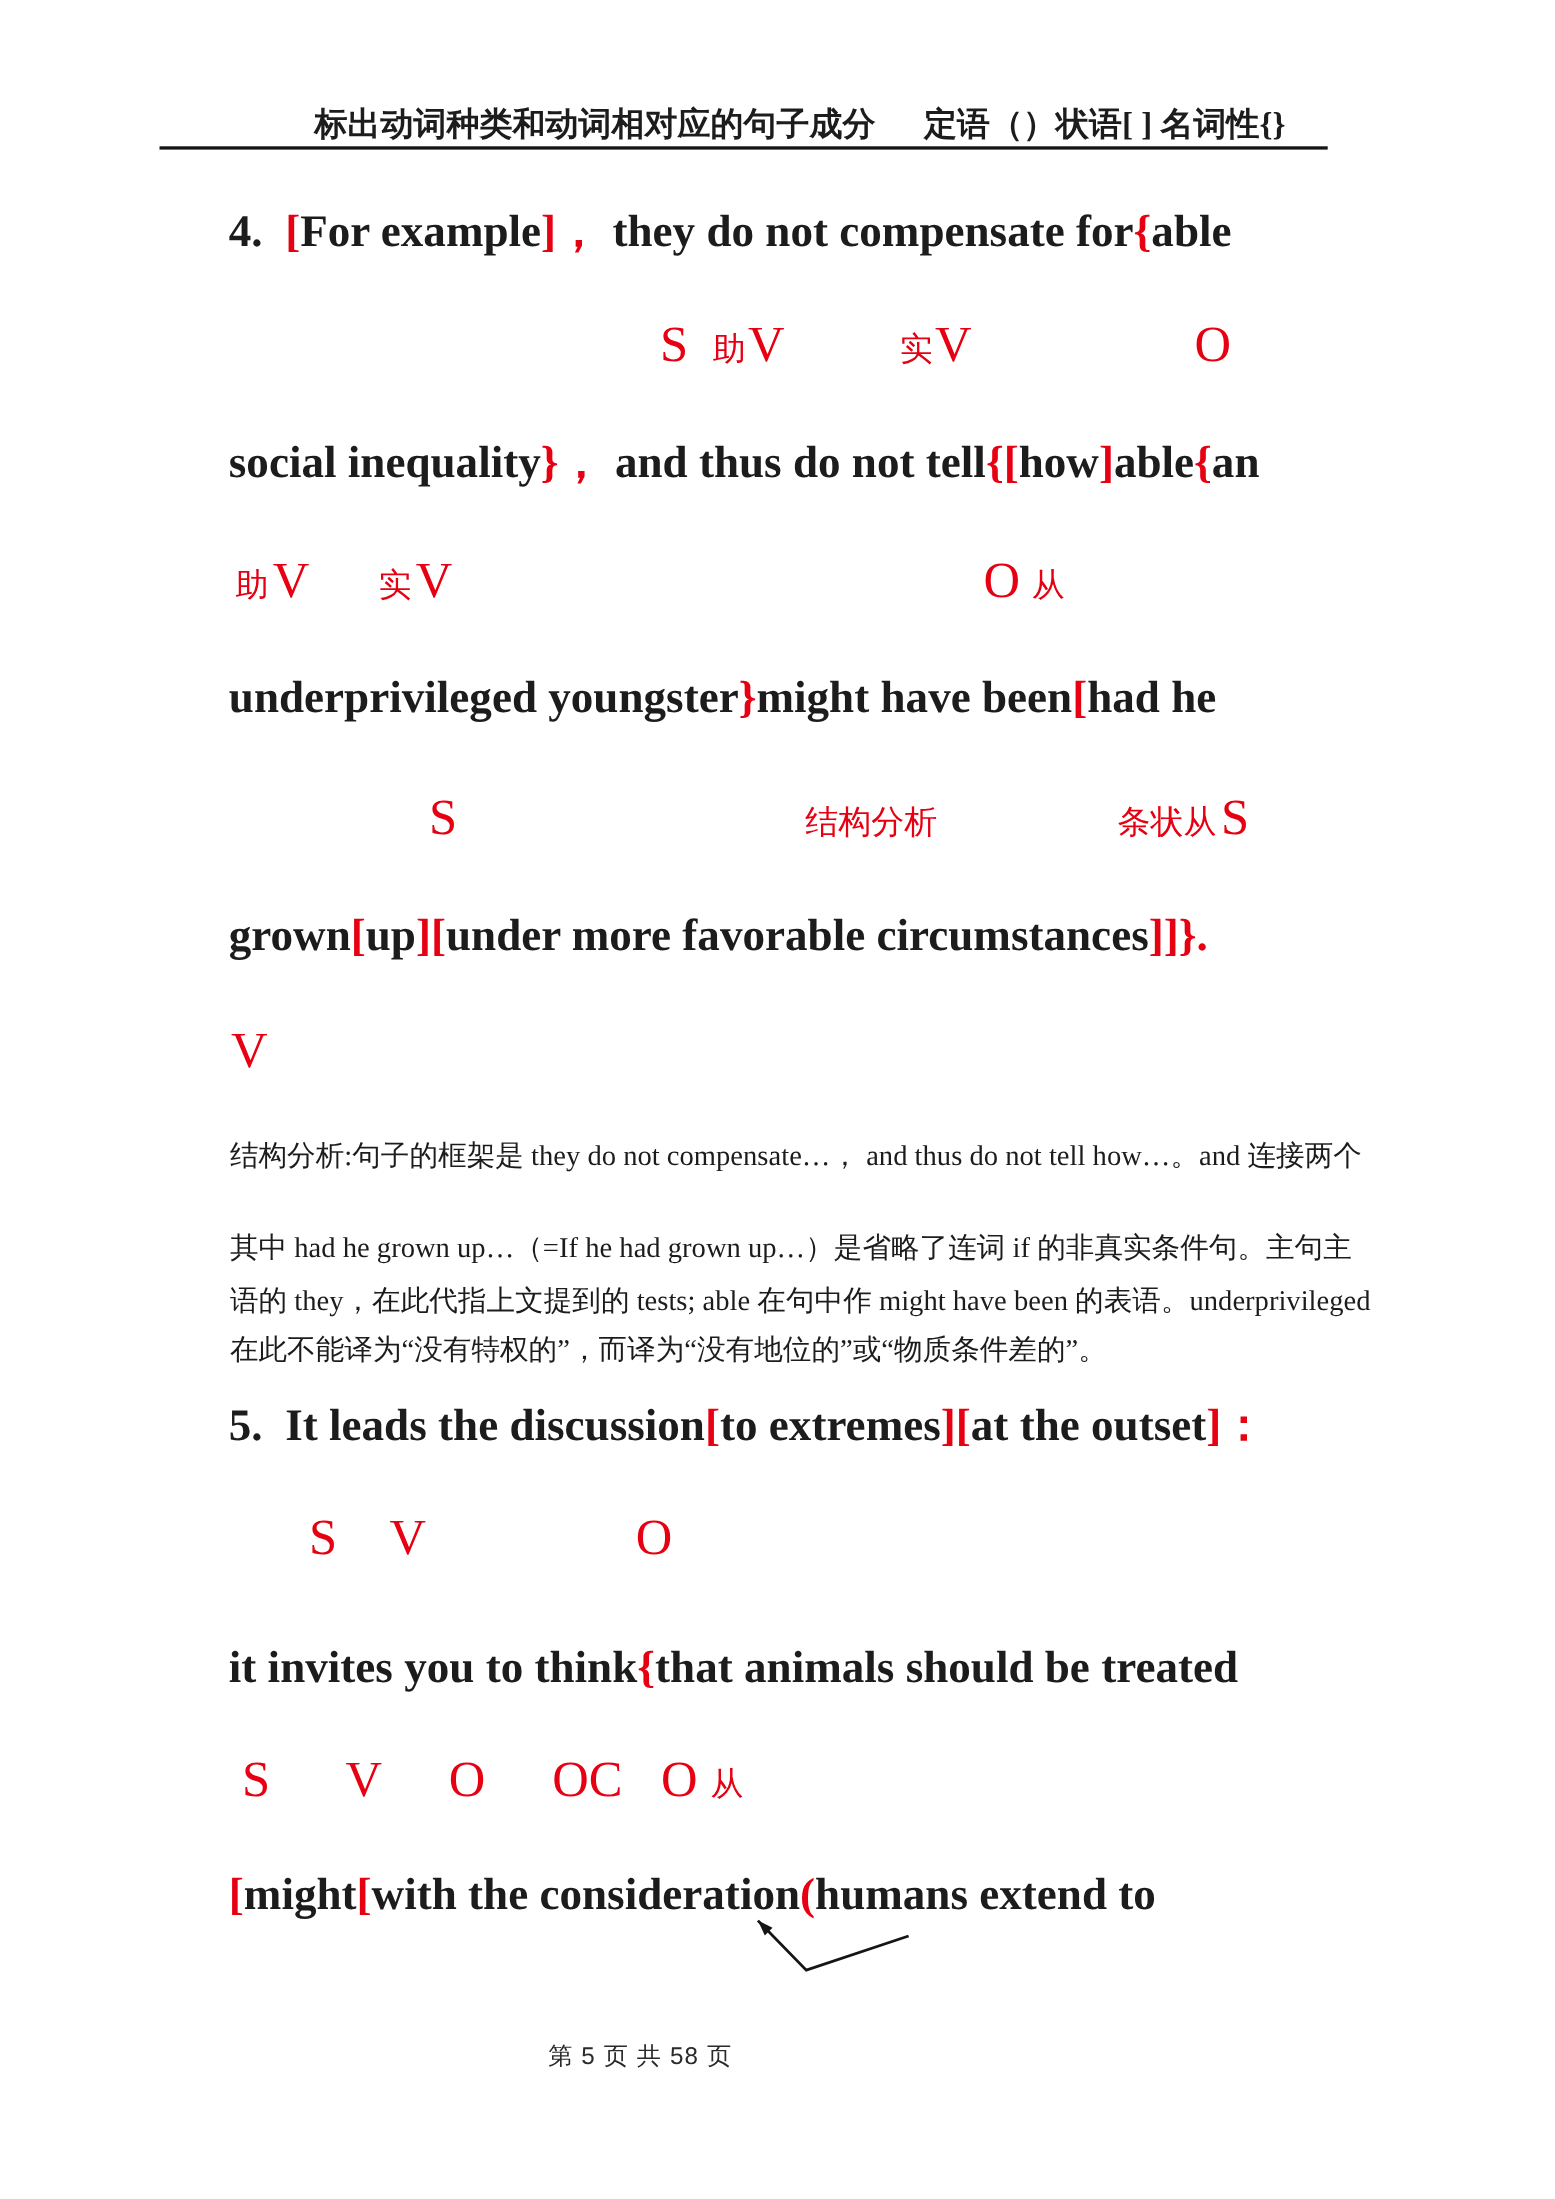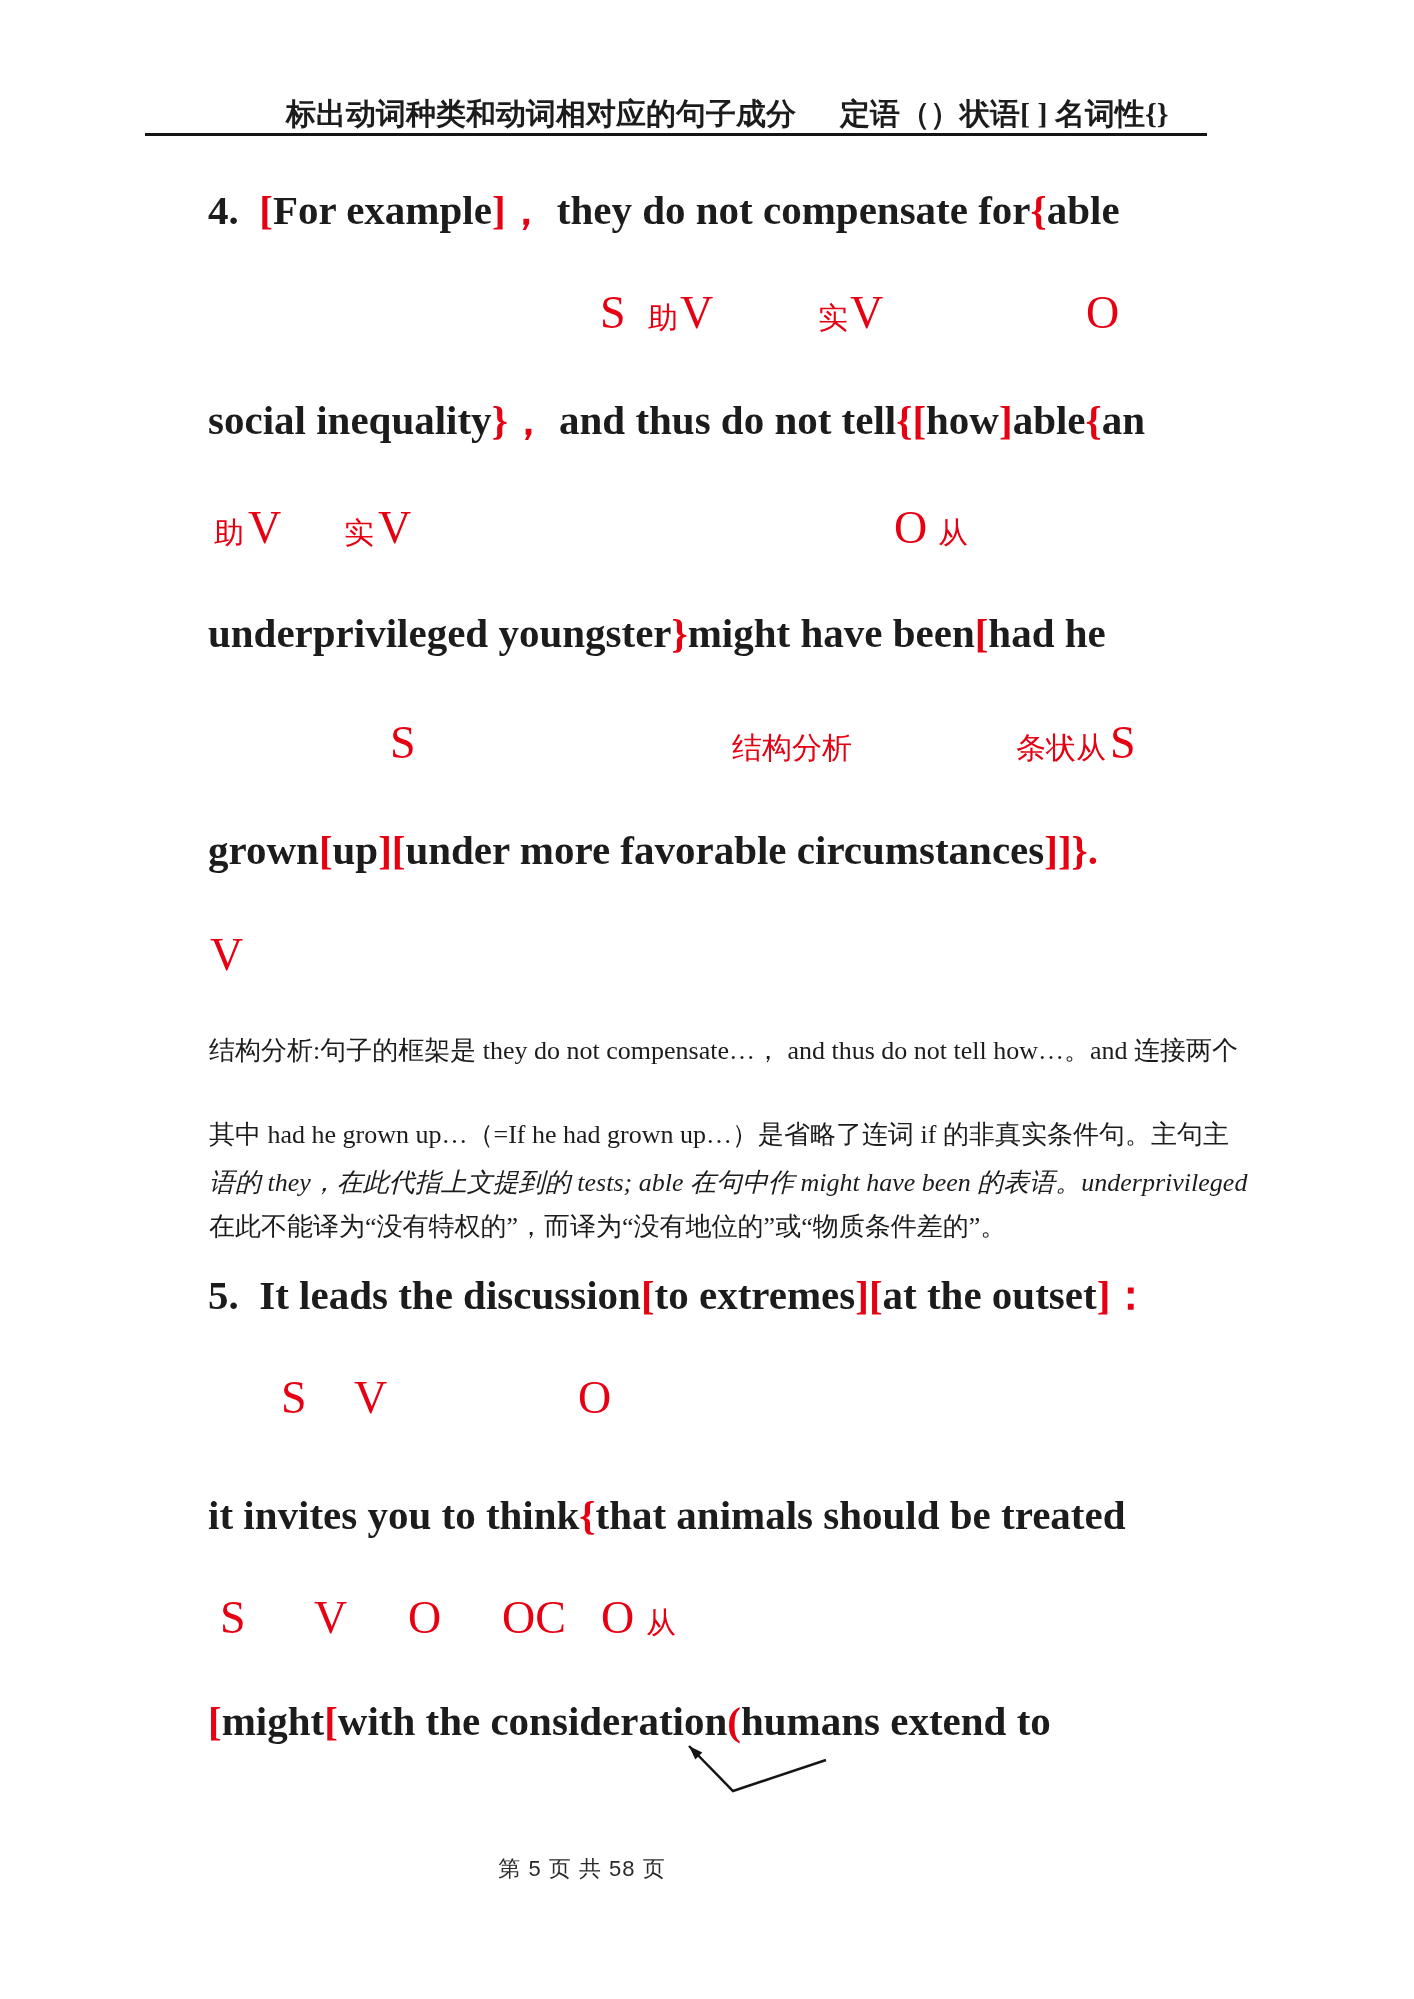--- a/index.html
+++ b/index.html
@@ -77,21 +77,21 @@
     </div>
 
   <div class="abs sentence" style="top:827px;"><span>grown</span><span class="red">[</span><span>up</span><span class="red">][</span><span>under more favorable circumstances</span><span class="red">]]}.</span></div>
 
   <div class="abs marks-row" style="top:932px;">
       <span class="mark mark-lat" style="left: 210px;">V</span>
     </div>
 
   <div class="abs para-line" style="top:1034px;">结构分析:句子的框架是 they do not compensate…， and thus do not tell how…。and 连接两个</div>
   <div class="abs para-line" style="top:1118px;">其中 had he grown up…（=If he had grown up…）是省略了连词 if 的非真实条件句。主句主</div>
-  <div class="abs para-line" style="top:1166px;font-style:italic;">语的 they，在此代指上文提到的 tests; able 在句中作 might have been 的表语。underprivileged</div>
+  <div class="abs para-line" style="top:1166px;">语的 they，在此代指上文提到的 tests; able 在句中作 might have been 的表语。underprivileged</div>
   <div class="abs para-line" style="top:1210px;">在此不能译为“没有特权的”，而译为“没有地位的”或“物质条件差的”。</div>
 
   <div class="abs sentence" style="top:1272px;"><span>5.  It leads the discussion</span><span class="red">[</span><span>to extremes</span><span class="red">][</span><span>at the outset</span><span class="red">]</span><span class="red">：</span></div>
 
   <div class="abs marks-row" style="top:1375px;">
       <span class="mark mark-lat" style="left: 281px;">S</span>
       <span class="mark mark-lat" style="left: 354px;">V</span>
       <span class="mark mark-lat" style="left: 578px;">O</span>
     </div>
 

